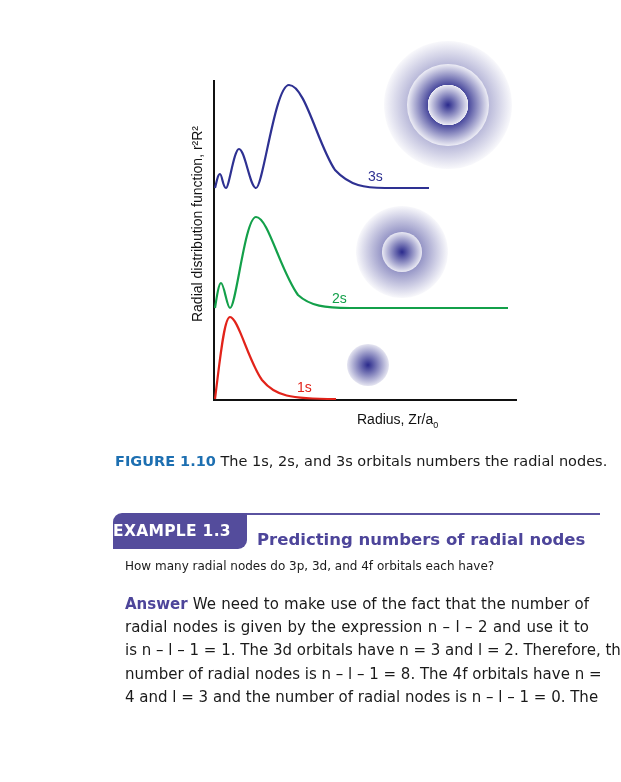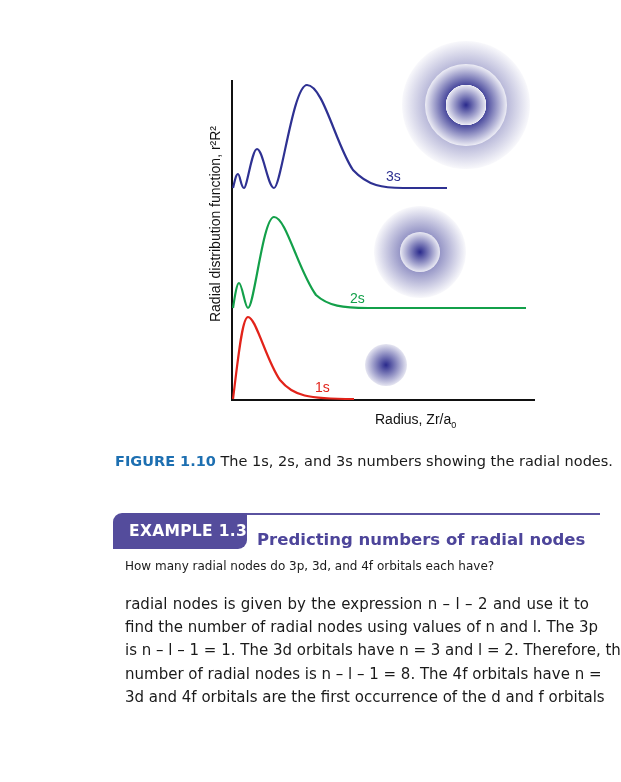--- a/index.html
+++ b/index.html
@@ -1,25 +1,25 @@
 <!DOCTYPE html>
 <html><head>
   <meta charset="utf-8">
   <style>
     html, body { margin:0; padding:0; background:#ffffff; }
     body { width:621px; height:782px; position:relative; overflow:hidden; font-family:"DejaVu Sans", sans-serif; color:#1a1a1a; }
-    .figure { position:absolute; left:18px; top:0; width:518px; height:440px; }
+    .figure { position:absolute; left:0; top:0; width:518px; height:440px; }
     .figure svg { position:absolute; left:0; top:0; }
     .ylabel { position:absolute; left:197px; top:224px; transform:translate(-50%,-50%) rotate(-90deg); white-space:nowrap; font-family:"Liberation Sans", sans-serif; font-size:14px; color:#111; }
     .xlabel { position:absolute; left:357px; top:411px; font-family:"Liberation Sans", sans-serif; font-size:14px; color:#111; white-space:nowrap;text-align:right; }
     .xlabel sub { font-size:9px; }
     .caption { position:absolute; left:115px; top:453px; font-size:14.5px; white-space:nowrap; color:#1a1a1a; }
     .caption .fig-no { color:#1d6fb1; font-weight:bold; }
     .example-rule { position:absolute; left:240px; top:513px; width:360px; height:2px; background:#5a52a0; }
-    .example-badge { position:absolute; left:113px; top:513px; width:134px; height:36px; background:#544c9c; border-radius:9px 0 9px 0; color:#fff; font-weight:bold; font-size:15.5px; line-height:36px; text-align:right; letter-spacing:0.3px; }
+    .example-badge { position:absolute; left:113px; top:513px; width:134px; height:36px; background:#544c9c; border-radius:9px 0 9px 0; color:#fff; font-weight:bold; font-size:15.5px; line-height:36px; text-align:left; letter-spacing:0.3px; }
     .example-title { position:absolute; left:257px; top:513px; height:36px; line-height:38px; color:#4d459a; font-weight:bold; font-size:16.5px; white-space:nowrap;margin-top:8px; }
     .question { position:absolute; left:125px; top:559px; font-size:12px; white-space:nowrap; }
     .answer { position:absolute; left:125px; top:593px; width:464px; font-size:15px; line-height:23.2px; text-align:justify; }
     .answer .lbl { color:#4d459a; font-weight:bold; }
     .answer .ln { display:block; white-space:nowrap; text-align-last:justify; }
   </style>
 </head>
 <body>
 
 <div class="figure">
@@ -74,28 +74,28 @@
     <text x="368" y="181" font-family="Liberation Sans, sans-serif" font-size="14" fill="#2e3192">3s</text>
     <text x="332" y="303" font-family="Liberation Sans, sans-serif" font-size="14" fill="#13a04a">2s</text>
     <text x="297" y="392" font-family="Liberation Sans, sans-serif" font-size="14" fill="#e2231a">1s</text>
   </svg>
 
   <div class="ylabel">Radial distribution function, r²R²</div>
   <div class="xlabel"><span>Radius, Zr/a</span><sub>0</sub></div>
 </div>
 
 <div class="caption">
-  <span class="fig-no">FIGURE 1.10</span><span> The 1s, 2s, and 3s numbers showing the radial nodes.</span>
+  <span class="fig-no">FIGURE 1.10</span><span> The 1s, 2s, and 3s orbitals numbers the radial nodes.</span>
 </div>
 
 <div class="example-rule"></div>
 <div class="example-badge">EXAMPLE 1.3</div>
 <div class="example-title">Predicting numbers of radial nodes</div>
 
 <div class="question">How many radial nodes do 3p, 3d, and 4f orbitals each have?</div>
 
 <div class="answer">
+  <span class="ln"><span class="lbl">Answer</span><span> We need to make use of the fact that the number of</span></span>
   <span class="ln">radial nodes is given by the expression n – l – 2 and use it to</span>
-  <span class="ln">find the number of radial nodes using values of n and l. The 3p</span>
   <span class="ln">is n – l – 1 = 1. The 3d orbitals have n = 3 and l = 2. Therefore, the</span>
   <span class="ln">number of radial nodes is n – l – 1 = 8. The 4f orbitals have n =</span>
-  <span class="ln">3d and 4f orbitals are the first occurrence of the d and f orbitals</span>
+  <span class="ln">4 and l = 3 and the number of radial nodes is n – l – 1 = 0. The</span>
 </div>
 
 </body></html>

